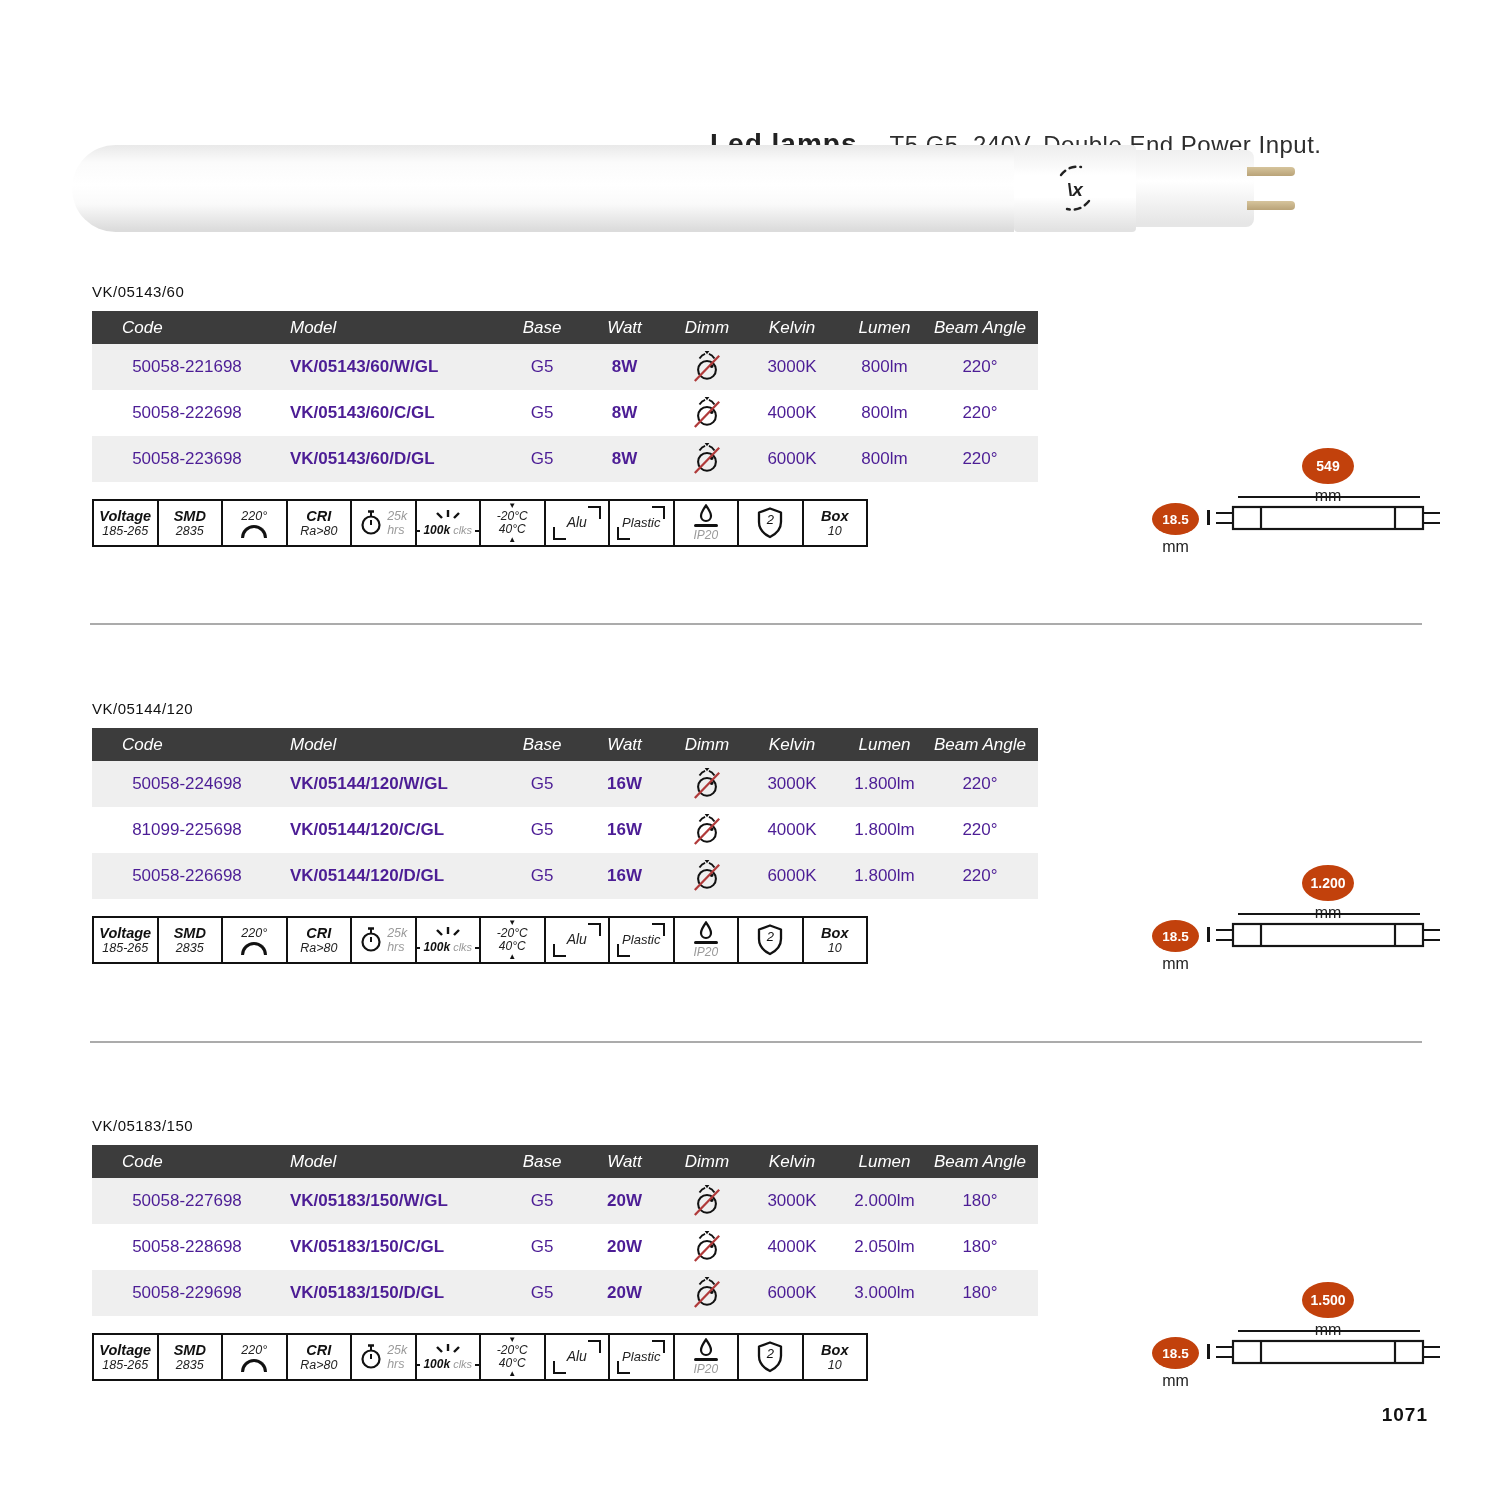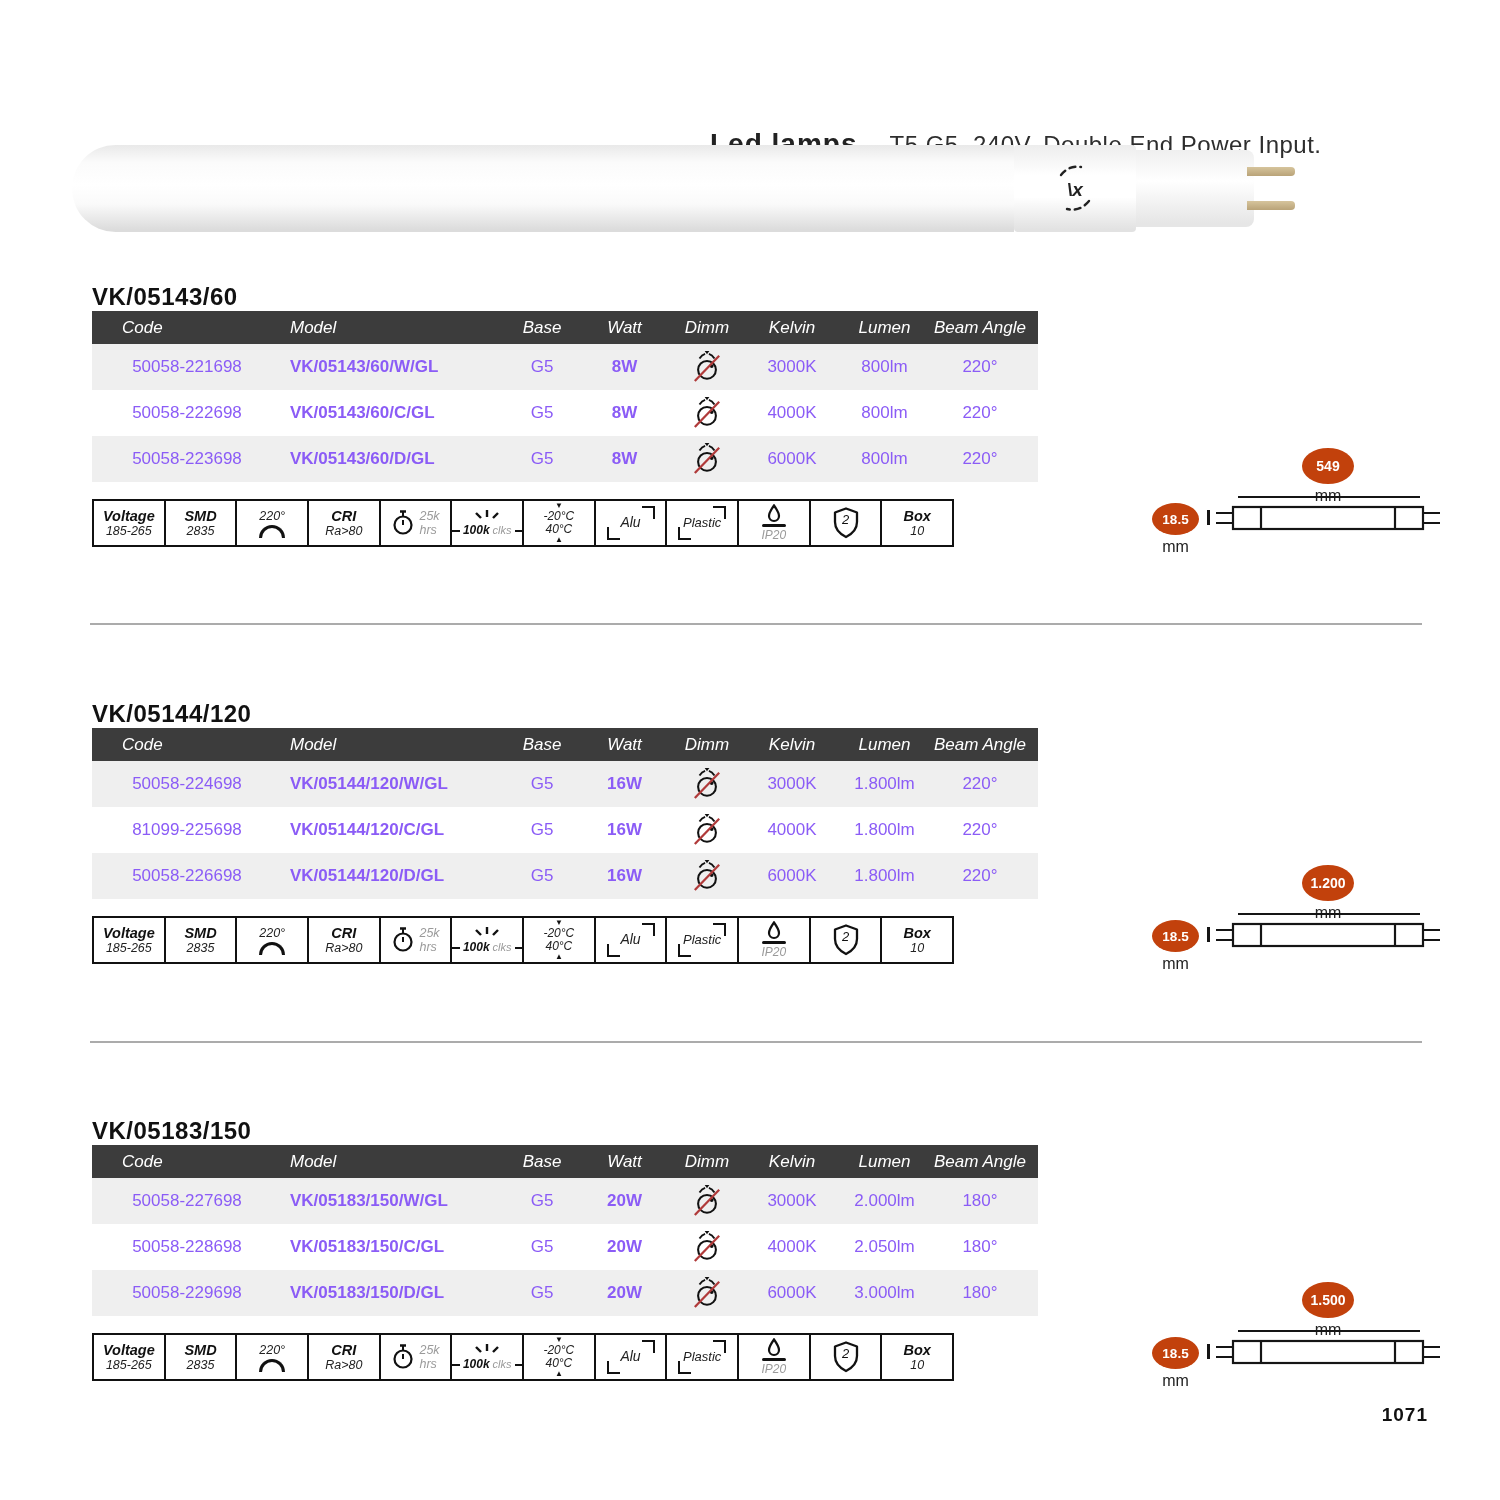--- a/index.html
+++ b/index.html
@@ -24,37 +24,37 @@
       background:linear-gradient(180deg,#d6c49c,#b9a378); }
   .lamp .pin.p1 { top:22px; } .lamp .pin.p2 { top:56px; }
   .lamp .logo { position:absolute; left:975px; top:16px; width:56px; height:56px; }
 
   
   .section { position:absolute; left:0; width:1500px; height:400px; }
   #sections .section:nth-child(1) { top:283px; }
   #sections .section:nth-child(2) { top:700px; }
   #sections .section:nth-child(3) { top:1117px; }
 
-  .section-title { position:absolute; left:92px; top:0; font-size:24px; font-weight:bold; color:#111; letter-spacing:.5px;text-align:right; }
+  .section-title { position:absolute; left:92px; top:0; font-size:15px; font-weight:normal; color:#111; letter-spacing:.5px;text-align:right; }
 
   .spec-table { position:absolute; left:92px; top:28px; width:946px; }
   .t-row { display:grid; grid-template-columns:190px 230px 60px 105px 60px 110px 75px 116px; align-items:center; }
   .t-head { background:#3c3c3c; color:#fff; height:33px; font-style:italic; font-size:17px; }
   .t-head .c { text-align:center; }
   .t-head .c.code { text-align:left; padding-left:30px; }
   .t-head .c.model { text-align:left; padding-left:8px; }
-  .t-data { height:46px; font-size:17px; color:#8b5cf6; }
+  .t-data { height:46px; font-size:17px; color:#4c1d95; }
   .t-data:nth-child(even) { background:#efefef; }
   .t-data .c { text-align:center; }
   .t-data .c.model { text-align:left; padding-left:8px; font-weight:bold; }
   .t-data .c.watt { font-weight:bold; }
   .t-data .c.dimm { display:flex; justify-content:center; align-items:center; }
 
   
-  .icon-strip { position:absolute; left:92px; top:216px; width:862px; height:48px; display:flex;
+  .icon-strip { position:absolute; left:92px; top:216px; width:776px; height:48px; display:flex;
       border:2px solid #111; background:#fff; font-style:italic; }
   .icon-cell { flex:1 1 0; border-left:2px solid #111; display:flex; flex-direction:column; justify-content:center; align-items:center; line-height:1.12; position:relative; overflow:hidden; }
   .icon-cell:first-child { border-left:none; }
   .ic-b { font-weight:bold; font-size:14.5px; color:#111; }
   .ic-s { font-size:12.5px; color:#222; }
   .ic-g { color:#9a9a9a; }
   .arc-180 { width:26px; height:13px; border:3px solid #111; border-bottom:none; border-radius:26px 26px 0 0; margin-top:2px; }
   .cell-inline { display:flex; align-items:center; gap:4px; }
   .tri { font-style:normal; font-size:8px; color:#111; line-height:.9; }
   .bracket-box { position:relative; width:52px; height:34px; display:flex; align-items:center; justify-content:center; }

